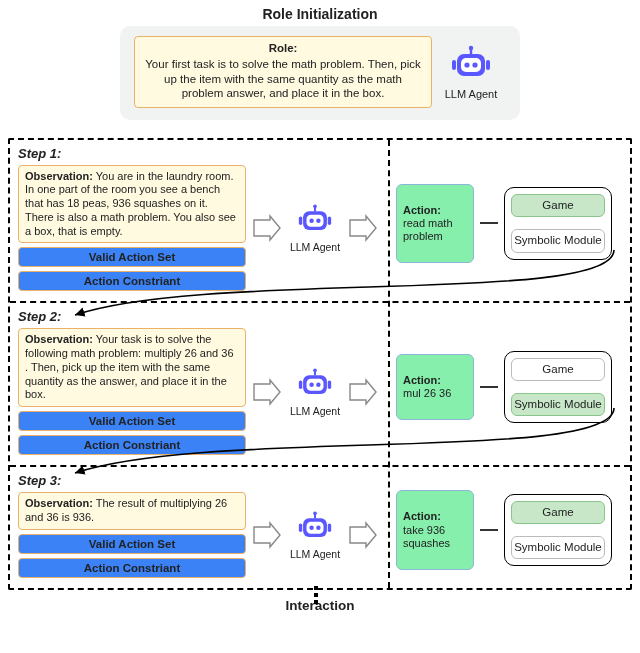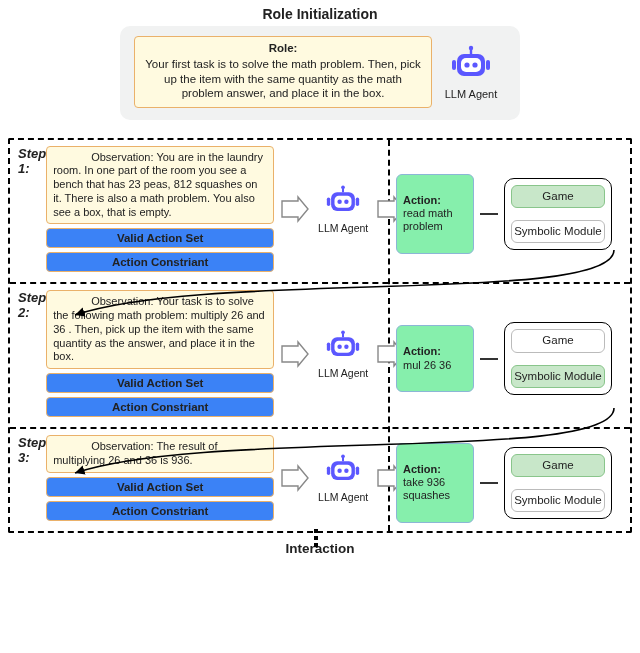--- a/index.html
+++ b/index.html
@@ -68,21 +68,21 @@
   .step-row {
     display:flex;
     position:relative;
   }
   .step-row + .step-row  { border-top: 2px dashed #000; }
 
   .query-col {
     width: 378px;
     padding: 6px 6px 10px 8px;
     display:flex;
-    flex-direction:row;
+    flex-direction:column;
   }
   .step-title {
     font-style: italic;
     font-weight: 700;
     font-size: 13px;
     margin-bottom: 4px;
   }
   .query-flex {
     display:flex;
     align-items:center;
@@ -94,21 +94,21 @@
     flex-direction:column;
   }
   .obs-box {
     background:#fffae0;
     border:1px solid #eab16a;
     border-radius:4px;
     padding:4px 6px;
     font-size:11px;
     line-height:1.25;
   }
-  .obs-box b { font-weight:400;margin-left:38px; }
+  .obs-box b { font-weight:700; }
   .small-card {
     background:#3b82f6;
     border:1px solid #eab16a;
     border-radius:4px;
     margin-top:4px;
     text-align:center;
     font-weight:700;
     font-size:11.5px;
     padding:3px 0;
   }
@@ -216,21 +216,21 @@
 </div>
 
 <div class="steps-wrap">
 
   <div class="step-row">
     <div class="query-col">
       <div class="step-title">Step 1:</div>
       <div class="query-flex">
         <div class="yellow-stack">
           <div class="obs-box">
-            <b>Observation:</b><span> You are in the laundry room. In one part of the room you see a bench that has 23 peas, 812 squashes on it. There is also a math problem. You also see a box, that is empty.</span>
+            <b>Observation:</b><span> You are in the laundry room. In one part of the room you see a bench that has 18 peas, 936 squashes on it. There is also a math problem. You also see a box, that is empty.</span>
           </div>
           <div class="small-card">Valid Action Set</div>
           <div class="small-card">Action Constriant</div>
         </div>
         <svg class="arrow-svg" width="30" height="28">
           <polygon points="2,6 18,6 18,2 28,14 18,26 18,22 2,22" fill="#fff" stroke="#888" stroke-width="1.4"></polygon>
         </svg>
         <div class="agent-block">
           <svg width="38" height="34" viewBox="0 0 44 40">
             <circle cx="22" cy="5" r="2.2" fill="#5b57ff"></circle>

